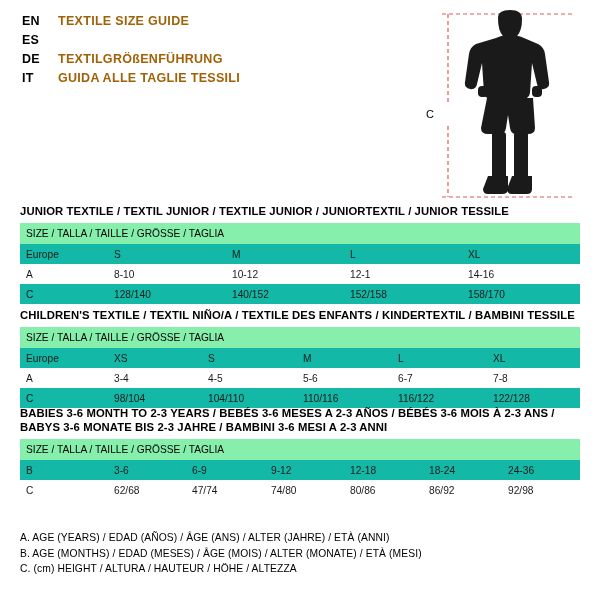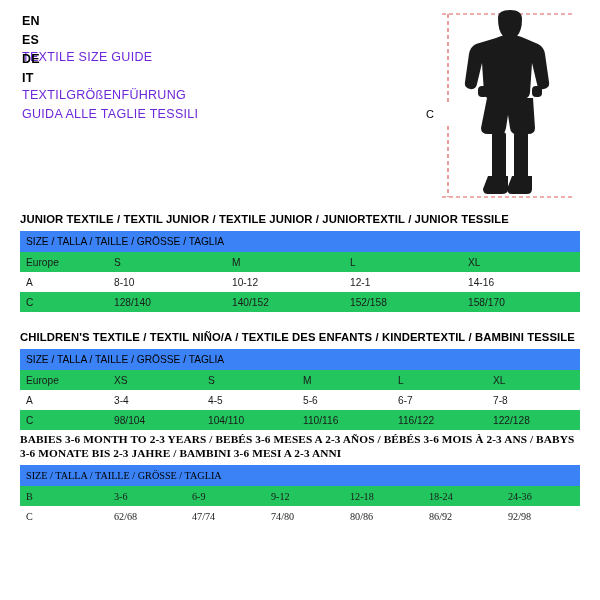--- a/index.html
+++ b/index.html
@@ -27,31 +27,30 @@
     left: 22px;
     top: 14px;
     width: 400px;
   }
   .lang-row {
     display: flex;
     align-items: baseline;
     height: 19px;
     font-size: 12.5px;
     letter-spacing: 0.2px;
-    flex-direction: column;
   }
   .lang-code {
     width: 36px;
     flex: 0 0 36px;
     font-weight: bold;
     color: #000;
   }
   .lang-text {
-    font-weight: normal;
-    color: #6d28d9;
+    font-weight: bold;
+    color: #a16207;
     letter-spacing: 0.3px;
   }
 
   
   .figure-wrap {
     position: absolute;
     right: 14px;
     top: 8px;
     width: 160px;
     height: 195px;
@@ -91,28 +90,28 @@
   }
   table.size td {
     font-size: 10.2px;
     color: #1a1a1a;
     padding: 3px 0 3px 6px;
     height: 14px;
     vertical-align: middle;
     border: none;
   }
   tr.head td {
-    background: #3b82f6;
+    background: #86efac;
     color: #000;
     font-size: 10.2px;
     font-weight: normal;
     height: 15px;
   }
   tr.alt td {
-    background: #22c55e;
+    background: #14b8a6;
   }
   tr.plain td {
     background: #ffffff;
   }
 
   
   .legend {
     position: absolute;
     left: 20px;
     width: 560px;
@@ -169,21 +168,21 @@
         <rect x="66" y="124" width="14" height="48" rx="3"></rect>
         <rect x="88" y="124" width="14" height="48" rx="3"></rect>
 
         <path d="M62 168 l20 0 l0 13 q0 5 -6 5 l-14 0 q-5 0 -5 -5 z"></path>
         <path d="M86 168 l20 0 l0 13 q0 5 -5 5 l-15 0 q-5 0 -5 -5 z"></path>
       </g>
     </svg>
     <span class="c-label">C</span>
   </div>
 
-  <div class="section" style="top:212px;">
+  <div class="section" style="top:204px;">
     <div class="sec-title">JUNIOR TEXTILE / TEXTIL JUNIOR / TEXTILE JUNIOR / JUNIORTEXTIL / JUNIOR TESSILE</div>
     <table class="size">
       <colgroup>
           <col style="width:88px">
           <col style="width:118px">
           <col style="width:118px">
           <col style="width:118px">
           <col style="width:118px">
         </colgroup>
       <tbody>
@@ -208,21 +207,21 @@
         <td>C</td>
         <td>128/140</td>
         <td>140/152</td>
         <td>152/158</td>
         <td>158/170</td>
       </tr>
     </tbody>
       </table>
   </div>
 
-  <div class="section" style="top:330px;">
+  <div class="section" style="top:308px;">
     <div class="sec-title">CHILDREN'S TEXTILE / TEXTIL NIÑO/A / TEXTILE DES ENFANTS / KINDERTEXTIL / BAMBINI TESSILE</div>
     <table class="size">
       <colgroup>
           <col style="width:88px">
           <col style="width:94px">
           <col style="width:95px">
           <col style="width:95px">
           <col style="width:95px">
           <col style="width:93px">
         </colgroup>
@@ -251,21 +250,21 @@
         <td>98/104</td>
         <td>104/110</td>
         <td>110/116</td>
         <td>116/122</td>
         <td>122/128</td>
       </tr>
     </tbody>
       </table>
   </div>
 
-  <div class="section" style="top:432px;font-family:Liberation Serif, serif;">
+  <div class="section" style="top:406px;">
     <div class="sec-title">BABIES 3-6 MONTH TO 2-3 YEARS / BEBÉS 3-6 MESES A 2-3 AÑOS / BÉBÉS 3-6 MOIS À 2-3 ANS / BABYS 3-6 MONATE BIS 2-3 JAHRE / BAMBINI 3-6 MESI A 2-3 ANNI</div>
     <table class="size">
       <colgroup>
           <col style="width:88px">
           <col style="width:78px">
           <col style="width:79px">
           <col style="width:79px">
           <col style="width:79px">
           <col style="width:79px">
           <col style="width:78px">
@@ -289,14 +288,19 @@
         <td>47/74</td>
         <td>74/80</td>
         <td>80/86</td>
         <td>86/92</td>
         <td>92/98</td>
       </tr>
     </tbody>
       </table>
   </div>
 
+  <div class="legend" style="top:530px;">
+    <div>A. AGE (YEARS) / EDAD (AÑOS) / ÂGE (ANS) / ALTER (JAHRE) / ETÀ (ANNI)</div>
+    <div>B. AGE (MONTHS) / EDAD (MESES) / ÂGE (MOIS) / ALTER (MONATE) / ETÀ (MESI)</div>
+    <div>C. (cm) HEIGHT / ALTURA / HAUTEUR / HÖHE / ALTEZZA</div>
+  </div>
 
 </div>
 
 </body></html>

